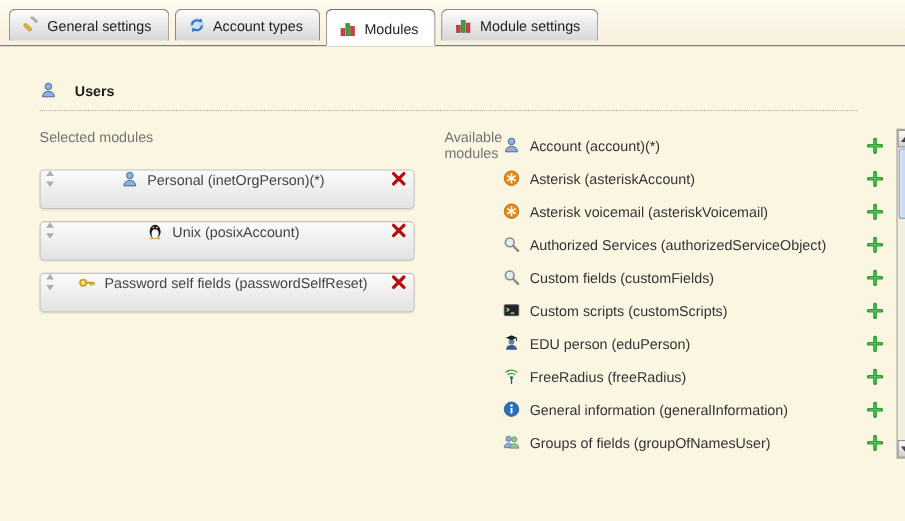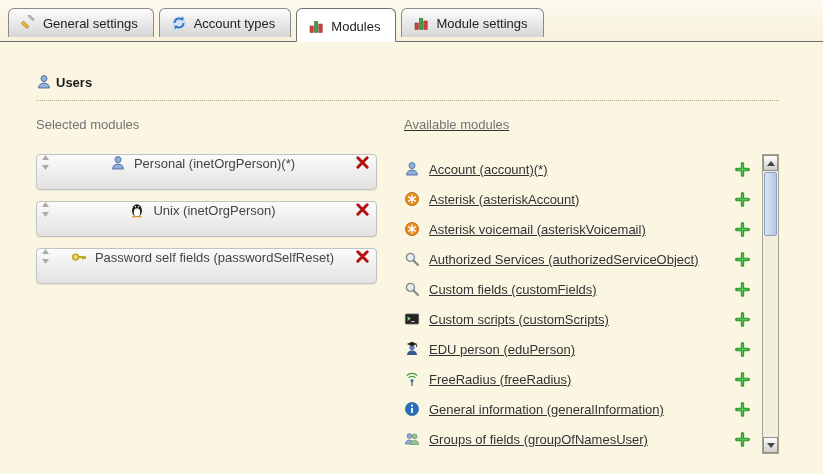--- a/index.html
+++ b/index.html
@@ -41,29 +41,29 @@
     border-color:#707070;
     border-bottom:1px solid #fff;
     margin-bottom:-1px;
     padding-top:9px;
     padding-bottom:7px;
   }
   .tab .ticon{display:inline-flex;width:16px;height:16px;}
   
   .content{padding:0 44px 0 36px;}
   .section-head{
-    display:flex;align-items:center;gap:4px;
+    display:flex;align-items:center;gap:16px;
     margin-top:32px;
     padding-bottom:10px;
     border-bottom:1px dotted #b3ae93;
     font-weight:bold;color:#1a1a1a;text-align:center;
   }
   .columns{display:flex;margin-top:16px;}
   .col-left{width:341px;margin-right:27px;flex:none;}
-  .col-right{width:375px;flex:none;display:flex;flex-direction:column;text-decoration:underline;}
+  .col-right{width:375px;flex:none;display:flex;}
   .col-head{color:#737373;margin-bottom:22px;}
   
   .sbox{
     display:flex;align-items:flex-start;
     height:34px;
     margin-bottom:11px;
     padding:0 6px 0 4px;
     border:1px solid #c2c2c2;
     border-radius:4px;
     background:linear-gradient(#fbfbfb,#e2e2e2);
@@ -216,21 +216,21 @@
               <svg width="16" height="16" viewBox="0 0 16 16">
                   <ellipse cx="8" cy="8.6" rx="5" ry="6.3" fill="#1b1b1b"></ellipse>
                   <ellipse cx="8" cy="10.4" rx="3.2" ry="4.1" fill="#fff"></ellipse>
                   <circle cx="6.4" cy="4.8" r="0.7" fill="#fff"></circle>
                   <circle cx="9.6" cy="4.8" r="0.7" fill="#fff"></circle>
                   <polygon points="6.9,6.4 9.1,6.4 8,8" fill="#f0a020"></polygon>
                   <ellipse cx="5" cy="14.8" rx="1.9" ry="1" fill="#f0a020"></ellipse>
                   <ellipse cx="11" cy="14.8" rx="1.9" ry="1" fill="#f0a020"></ellipse>
                 </svg>
             </span>
-            <span>Unix (inetOrgPerson)</span>
+            <span>Unix (posixAccount)</span>
           </span>
           <button class="delbtn">
             <svg width="15" height="15" viewBox="0 0 16 16">
                 <path d="M3 3L13 13M13 3L3 13" stroke="#b31010" stroke-width="3.2" stroke-linecap="round"></path>
               </svg>
           </button>
         </div>
 
         <div class="sbox">
           <span class="drag">

